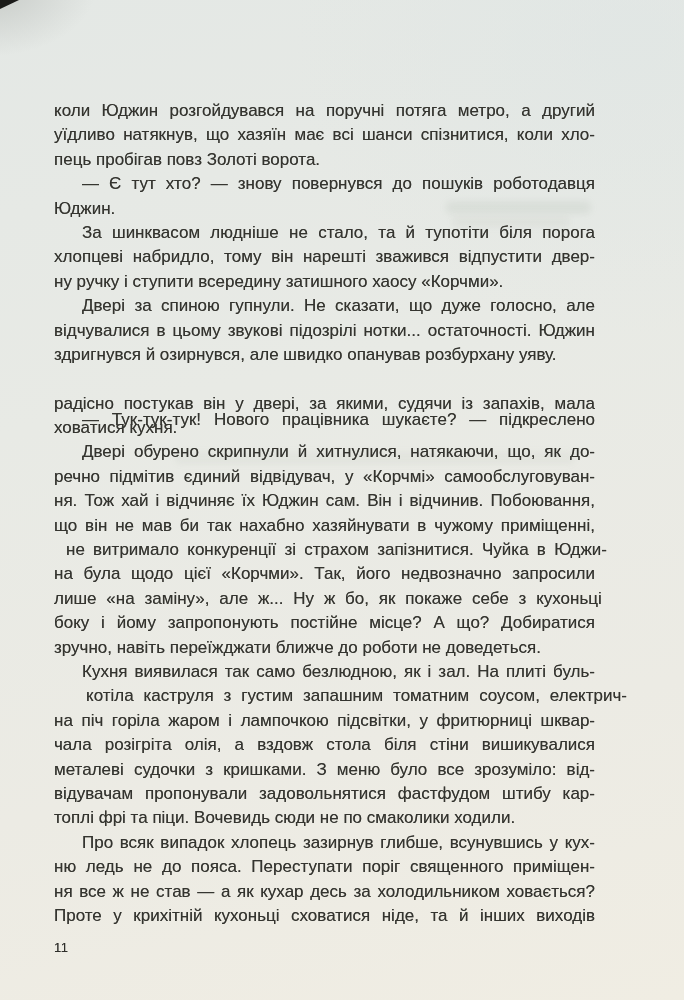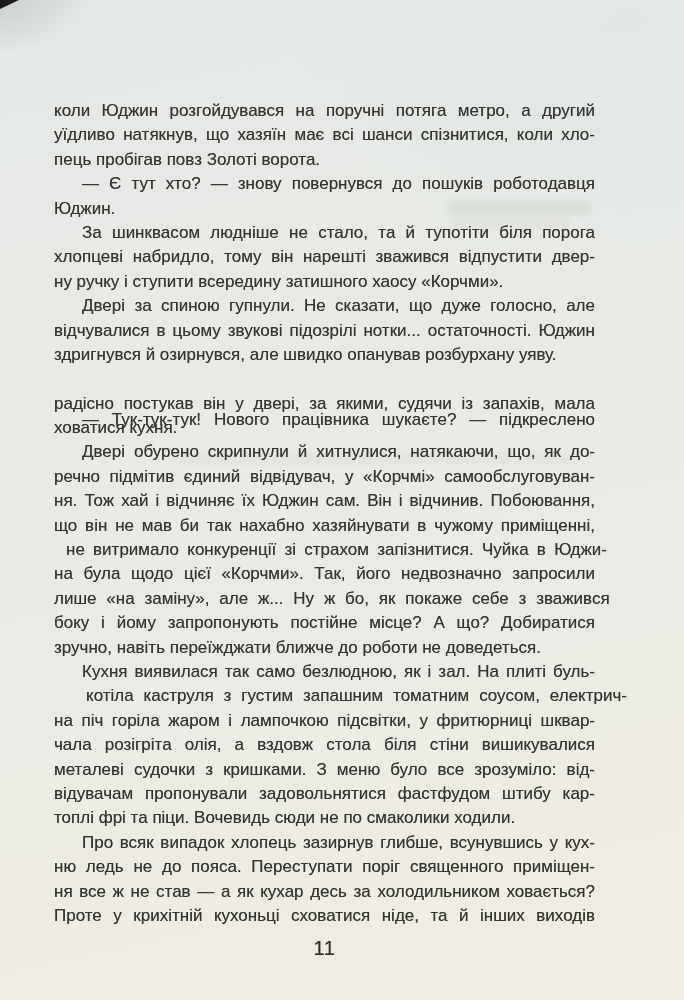--- a/index.html
+++ b/index.html
@@ -47,22 +47,22 @@
     white-space: nowrap;
     overflow: visible;
   }
   .line.indent { padding-left: 28px; }
   .ltext { display: inline-block; white-space: pre; text-align: right; }
   .page-number {
     position: absolute;
     left: 54px;
     top: 940px;
     width: 541px;
-    text-align: center;
-    font-size: 20px;
+    text-align: left;
+    font-size: 13px;
     line-height: 16px;
     letter-spacing: 0.5px;
     color: #2e2e2a;
     text-shadow: 0 0 0.5px rgba(46,46,42,0.6);
   }
   .smudge {
     position: absolute;
     filter: blur(3px);
     border-radius: 6px;
     pointer-events: none;
@@ -104,21 +104,21 @@
         <div class="line"><span class="ltext" style="word-spacing: 4.97813px;">радісно постукав він у двері, за якими, судячи із запахів, мала</span></div>
         <div class="line end"><span class="ltext">ховатися кухня.</span></div>
       </div>
       <div class="paragraph">
         <div class="line indent"><span class="ltext" style="word-spacing: 4.22461px;">Двері обурено скрипнули й хитнулися, натякаючи, що, як до-</span></div>
         <div class="line"><span class="ltext" style="word-spacing: 4.83854px;">речно підмітив єдиний відвідувач, у «Корчмі» самообслуговуван-</span></div>
         <div class="line"><span class="ltext" style="word-spacing: 2.35085px;">ня. Тож хай і відчиняє їх Юджин сам. Він і відчинив. Побоювання,</span></div>
         <div class="line"><span class="ltext" style="word-spacing: 3.12969px;">що він не мав би так нахабно хазяйнувати в чужому приміщенні,</span></div>
         <div class="line"><span class="ltext" style="word-spacing: 3.51562px; margin-left: 12px;">не витримало конкуренції зі страхом запізнитися. Чуйка в Юджи-</span></div>
         <div class="line"><span class="ltext" style="word-spacing: 5.94141px;">на була щодо цієї «Корчми». Так, його недвозначно запросили</span></div>
-        <div class="line"><span class="ltext" style="word-spacing: 5.10807px;">лише «на заміну», але ж... Ну ж бо, як покаже себе з зважився</span></div>
+        <div class="line"><span class="ltext" style="word-spacing: 5.10807px;">лише «на заміну», але ж... Ну ж бо, як покаже себе з кухоньці</span></div>
         <div class="line"><span class="ltext" style="word-spacing: 7.05078px;">боку і йому запропонують постійне місце? А що? Добиратися</span></div>
         <div class="line end"><span class="ltext">зручно, навіть переїжджати ближче до роботи не доведеться.</span></div>
       </div>
       <div class="paragraph">
         <div class="line indent"><span class="ltext" style="word-spacing: 2.24219px;">Кухня виявилася так само безлюдною, як і зал. На плиті буль-</span></div>
         <div class="line"><span class="ltext" style="word-spacing: 5.16964px; margin-left: 32px;">котіла каструля з густим запашним томатним соусом, електрич-</span></div>
         <div class="line"><span class="ltext" style="word-spacing: 3.85764px;">на піч горіла жаром і лампочкою підсвітки, у фритюрниці шквар-</span></div>
         <div class="line"><span class="ltext" style="word-spacing: 8.42578px;">чала розігріта олія, а вздовж стола біля стіни вишикувалися</span></div>
         <div class="line"><span class="ltext" style="word-spacing: 5.38715px;">металеві судочки з кришками. З меню було все зрозуміло: від-</span></div>
         <div class="line"><span class="ltext" style="word-spacing: 7.05312px;">відувачам пропонували задовольнятися фастфудом штибу кар-</span></div>

